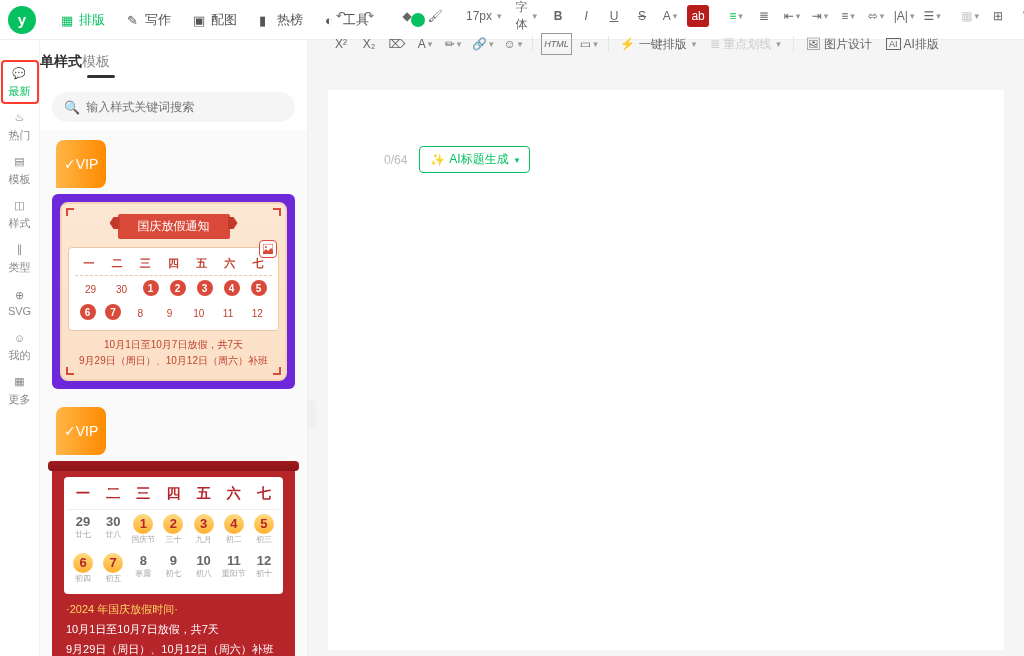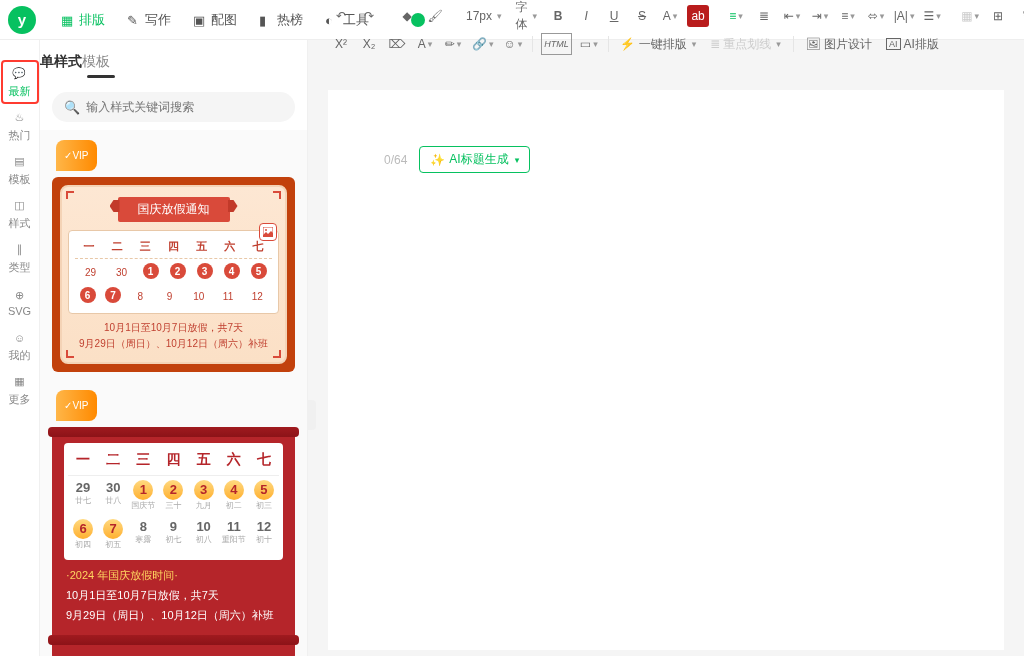--- a/index.html
+++ b/index.html
@@ -32,23 +32,23 @@
 .panel-tabs { display: flex; height: 44px; align-items: center; justify-content: flex-start; background: #fff; position: relative; }
 .p-tab { color: #888; font-size: 14px; cursor: pointer; }
 .p-tab.active { color: #333; font-weight: 600; }
 .p-tab-underline { position: absolute; bottom: 6px; left: 47px; width: 28px; height: 3px; background: #333; border-radius: 2px; }
 
 .search-row { padding: 8px 12px; background: #fff; }
 .search-box { display: flex; align-items: center; height: 30px; background: #f5f5f5; border-radius: 15px; padding: 0 12px; gap: 6px; color: #bbb; }
 .search-box input { border: none; background: none; outline: none; flex: 1; font-size: 12px; color: #666; }
 
 .gallery { flex: 1; overflow-y: auto; padding: 10px 12px 50px; }
-.vip-tag { display: inline-block; background: linear-gradient(90deg,#ffb648,#ff8a00); color: #fff; font-size: 10px; padding: 10px 8px; border-radius: 8px 8px 8px 0; margin-bottom: 6px; margin-left: 4px; font-weight: 500; }
-
-.card { background: #c2410c; border-radius: 6px; padding: 8px; margin-bottom: 18px; }
+.vip-tag { display: inline-block; background: linear-gradient(90deg,#ffb648,#ff8a00); color: #fff; font-size: 14px; padding: 16px 8px; border-radius: 8px 8px 8px 0; margin-bottom: 6px; margin-left: 4px; font-weight: 500; }
+
+.card { background: #6d28d9; border-radius: 6px; padding: 8px; margin-bottom: 18px; }
 .card1-wrap { background: linear-gradient(#fde7d3,#fbe0c6); border-radius: 8px; padding: 8px 6px 10px; border: 2px solid #f4d3b6; position: relative; }
 .corner { position: absolute; width: 8px; height: 8px; border: 2px solid #d94a3a; }
 .c-tl { top: 4px; left: 4px; border-right: none; border-bottom: none; }
 .c-tr { top: 4px; right: 4px; border-left: none; border-bottom: none; }
 .c-bl { bottom: 4px; left: 4px; border-right: none; border-top: none; }
 .c-br { bottom: 4px; right: 4px; border-left: none; border-top: none; }
 .ribbon { background: #d94a3a; color: #fff; font-size: 12px; text-align: center; padding: 4px 20px; margin: 2px auto 8px; width: fit-content; border-radius: 2px; position: relative; font-weight: 500; }
 .ribbon::before, .ribbon::after { content:''; position: absolute; top: 3px; width: 10px; height: 12px; background: #c23a2a; }
 .ribbon::before { left: -8px; clip-path: polygon(40% 0,100% 0,100% 100%,40% 100%,0 50%); }
 .ribbon::after { right: -8px; clip-path: polygon(0 0,60% 0,100% 50%,60% 100%,0 100%); }

